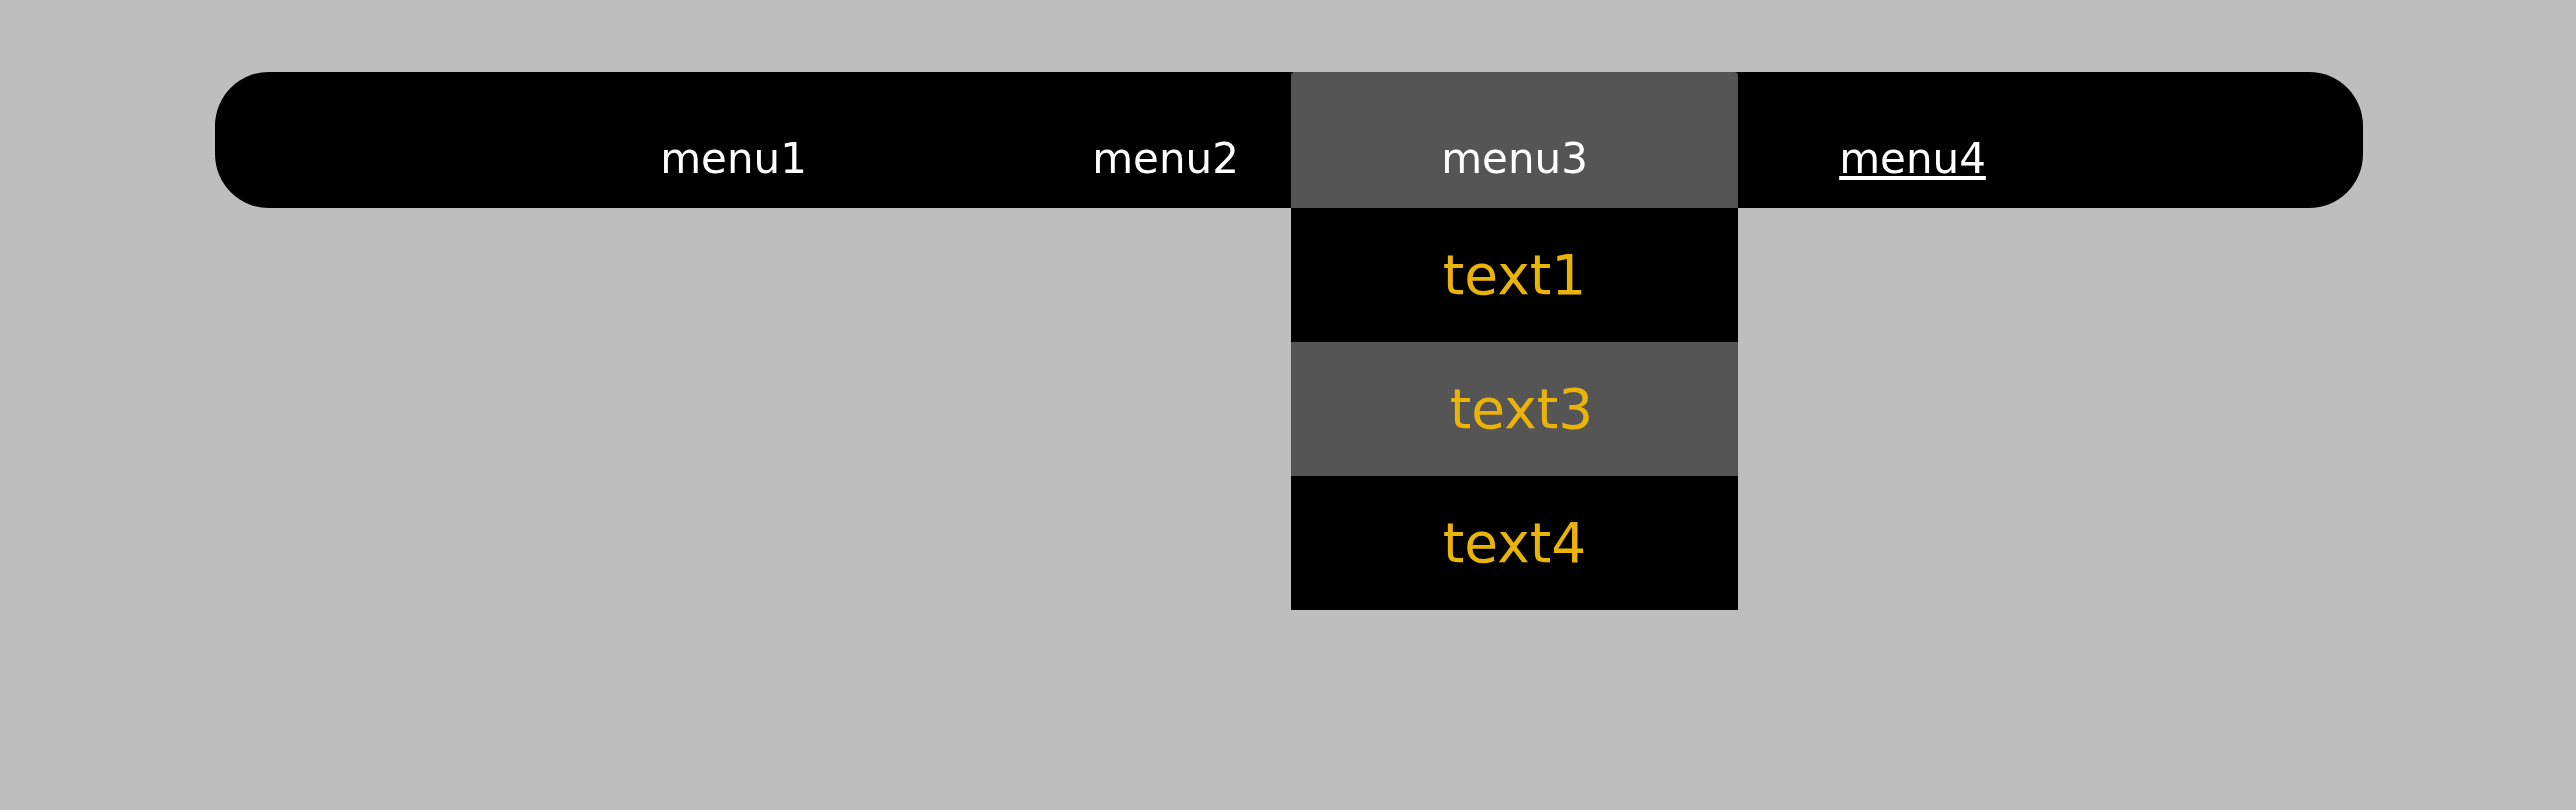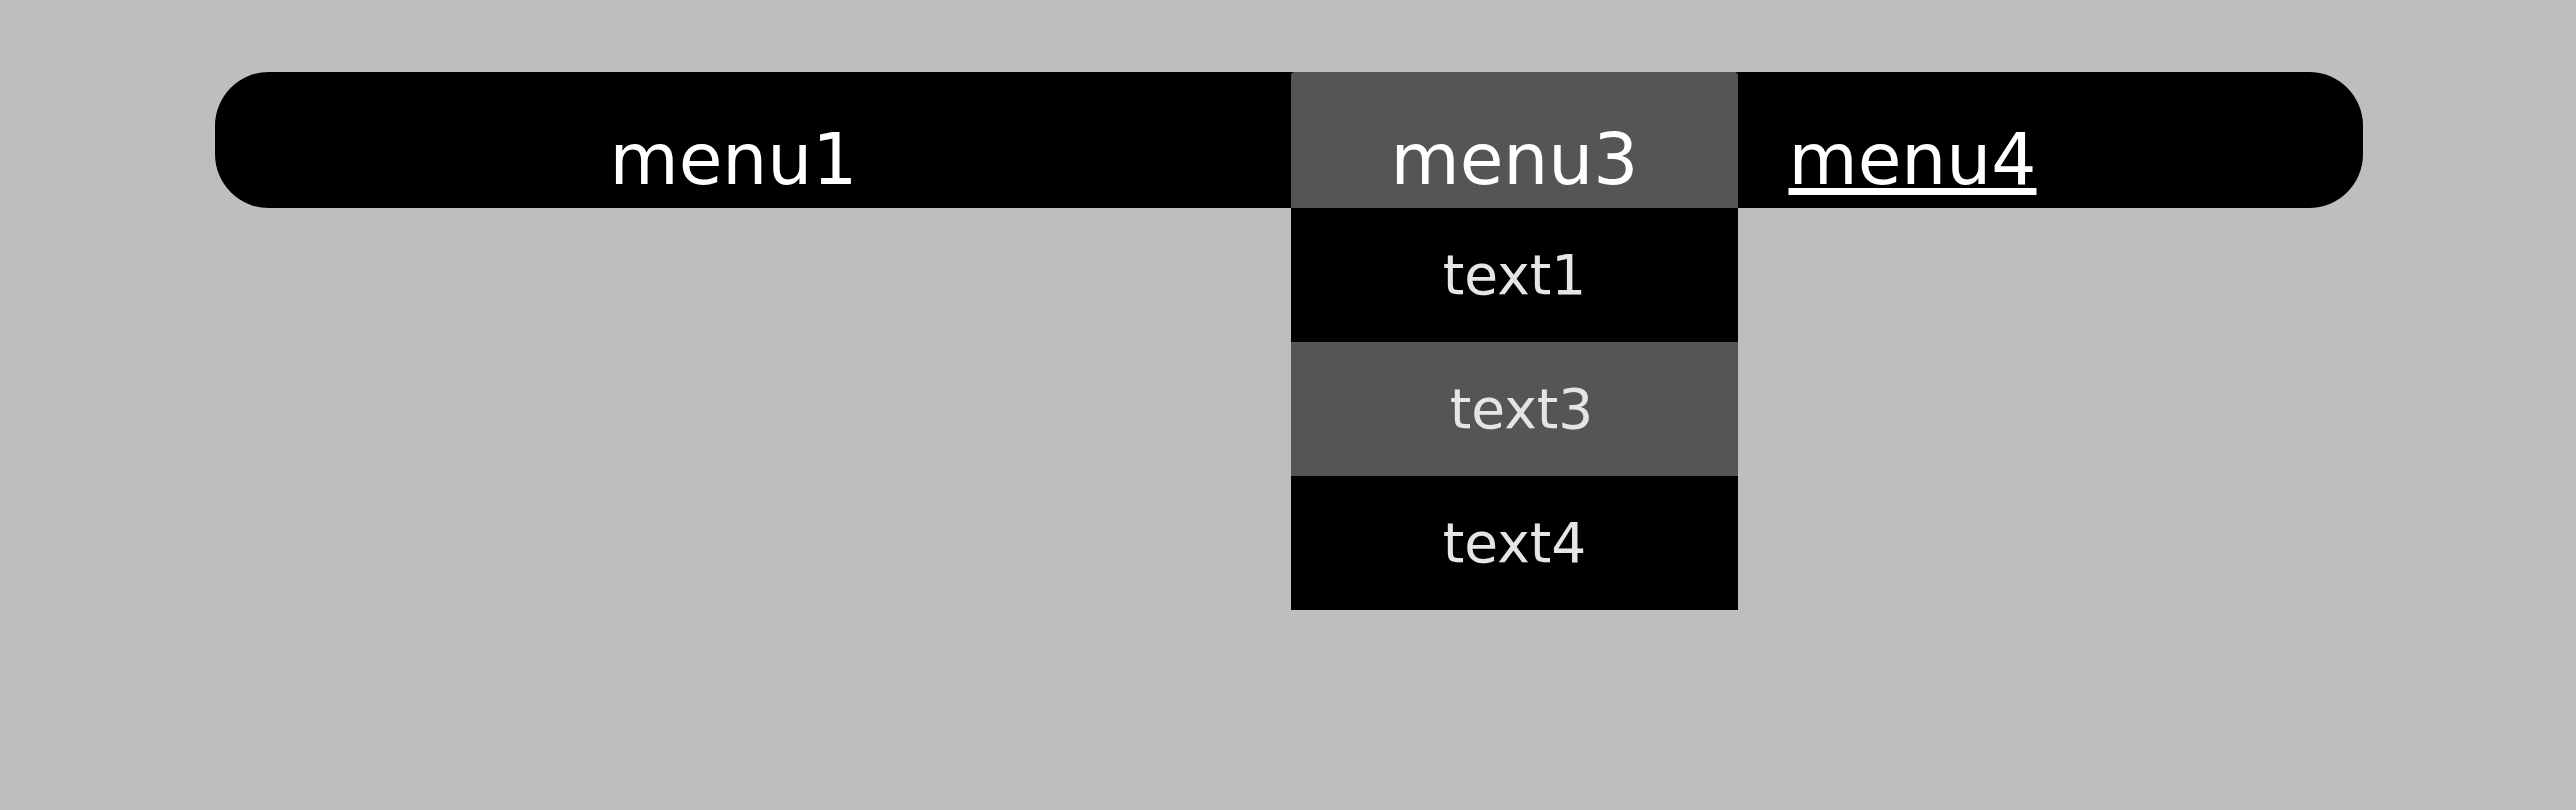--- a/index.html
+++ b/index.html
@@ -30,21 +30,21 @@
     border-radius: 54px;
   }
   .menu-item {
     position: absolute;
     top: 0;
     height: 174px;
     display: flex;
     align-items: center;
     justify-content: center;
     color: #ffffff;
-    font-size: 71px;
+    font-size: 42px;
     line-height: 1;
     letter-spacing: 0px;
     white-space: nowrap;
     box-sizing: border-box;
   }
   .menu-item.m1 { left: 295px;  width: 447px; }
   .menu-item.m2 { left: 727px;  width: 447px; }
   .menu-item.m3 { left: 1076px; width: 447px; }
   .menu-item.m4 { left: 1474px; width: 447px; text-decoration: underline; }
   .menu-item.active {
@@ -59,40 +59,43 @@
     top: 208px;
     width: 447px;
     background: #000000;
   }
   .dropdown-item {
     width: 447px;
     height: 134px;
     display: flex;
     align-items: center;
     justify-content: center;
-    color: #e5e5e5;
+    color: #eab308;
     font-size: 55px;
     line-height: 1;
     white-space: nowrap;
     background: #000000;
     box-sizing: border-box;
   }
   .dropdown-item.active {
     background: #555555;
     padding-left: 14px;
   }
 </style>
 </head>
 <body>
 
 <div id="root">
 
   <div class="menubar">
     <div class="menu-item m1">
       <span>menu1</span>
+    </div>
+    <div class="menu-item m2">
+      <span>menu2</span>
     </div>
     <div class="menu-item m3 active">
       <span>menu3</span>
     </div>
     <div class="menu-item m4">
       <span>menu4</span>
     </div>
   </div>
 
   <div class="dropdown">

